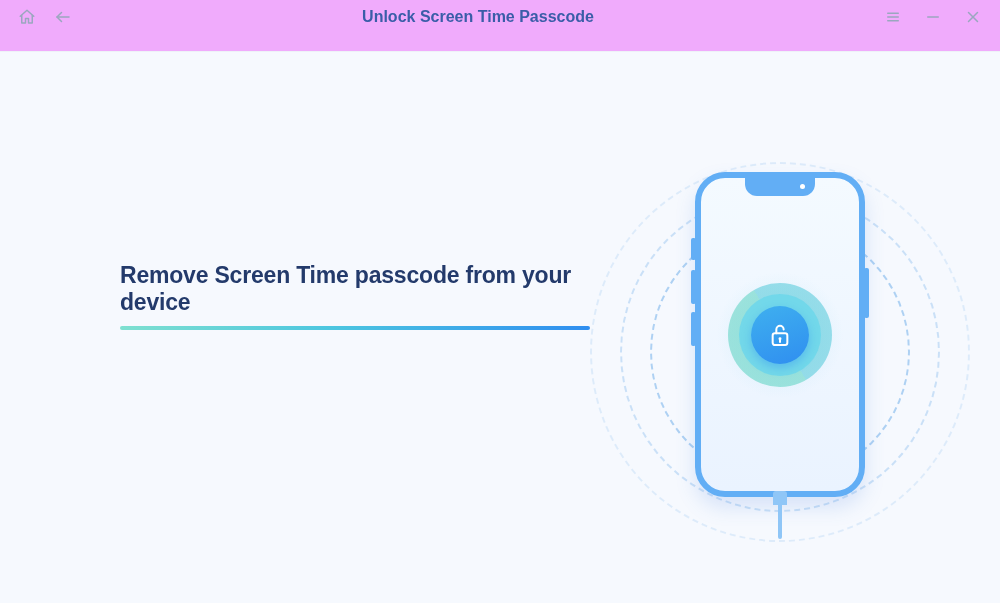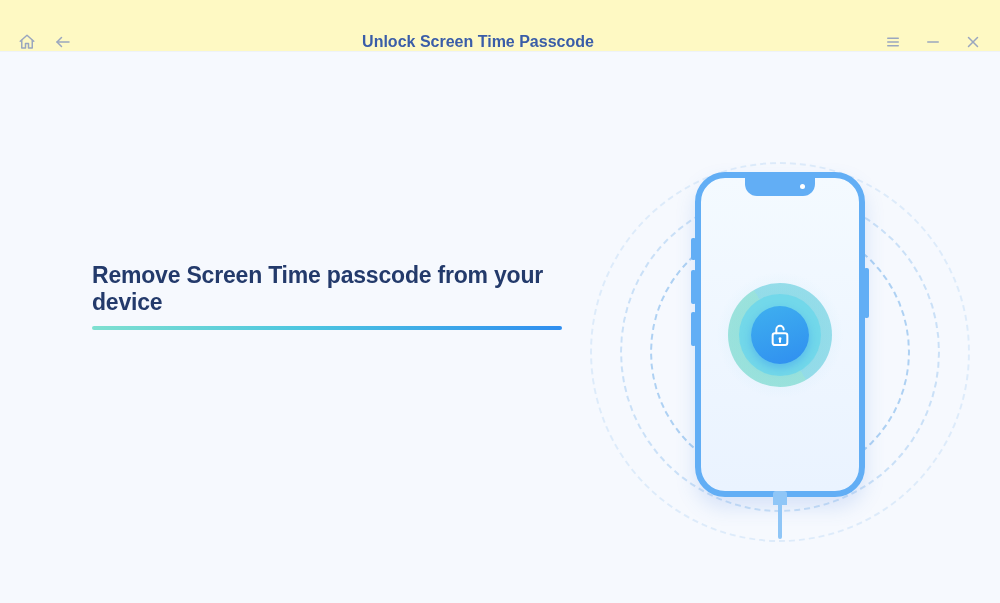--- a/index.html
+++ b/index.html
@@ -6,24 +6,24 @@
     body {
       width: 1000px;
       height: 603px;
       font-family: -apple-system, BlinkMacSystemFont, "Segoe UI", Arial, sans-serif;
       background: #f6f9fe;
       overflow: hidden;
       position: relative;
     }
     .titlebar {
       height: 52px;
-      background: #fef9c3;
+      background: #f0abfc;
       display: flex;
-      align-items: flex-end;
-      padding: 0 18px;
+      align-items: flex-start;
+      padding: 8px 18px;
       border-bottom: 1px solid #eef2f8;
     }
     .titlebar-left { display: flex; align-items: center; gap: 18px; }
     .titlebar-center {
       flex: 1;
       text-align: center;
       font-size: 16px;
       font-weight: 600;
       color: #3a5da8;
     }
@@ -37,21 +37,21 @@
     .tb-icon svg { width: 100%; height: 100%; }
 
     .content {
       position: relative;
       width: 100%;
       height: calc(100% - 52px);
     }
 
     .left-pane {
       position: absolute;
-      left: 92px;
+      left: 120px;
       top: 210px;
       width: 480px;
     }
     .heading {
       font-size: 23px;
       font-weight: 700;
       color: #233a6b;
       letter-spacing: -0.2px;
     }
     .subtext {

